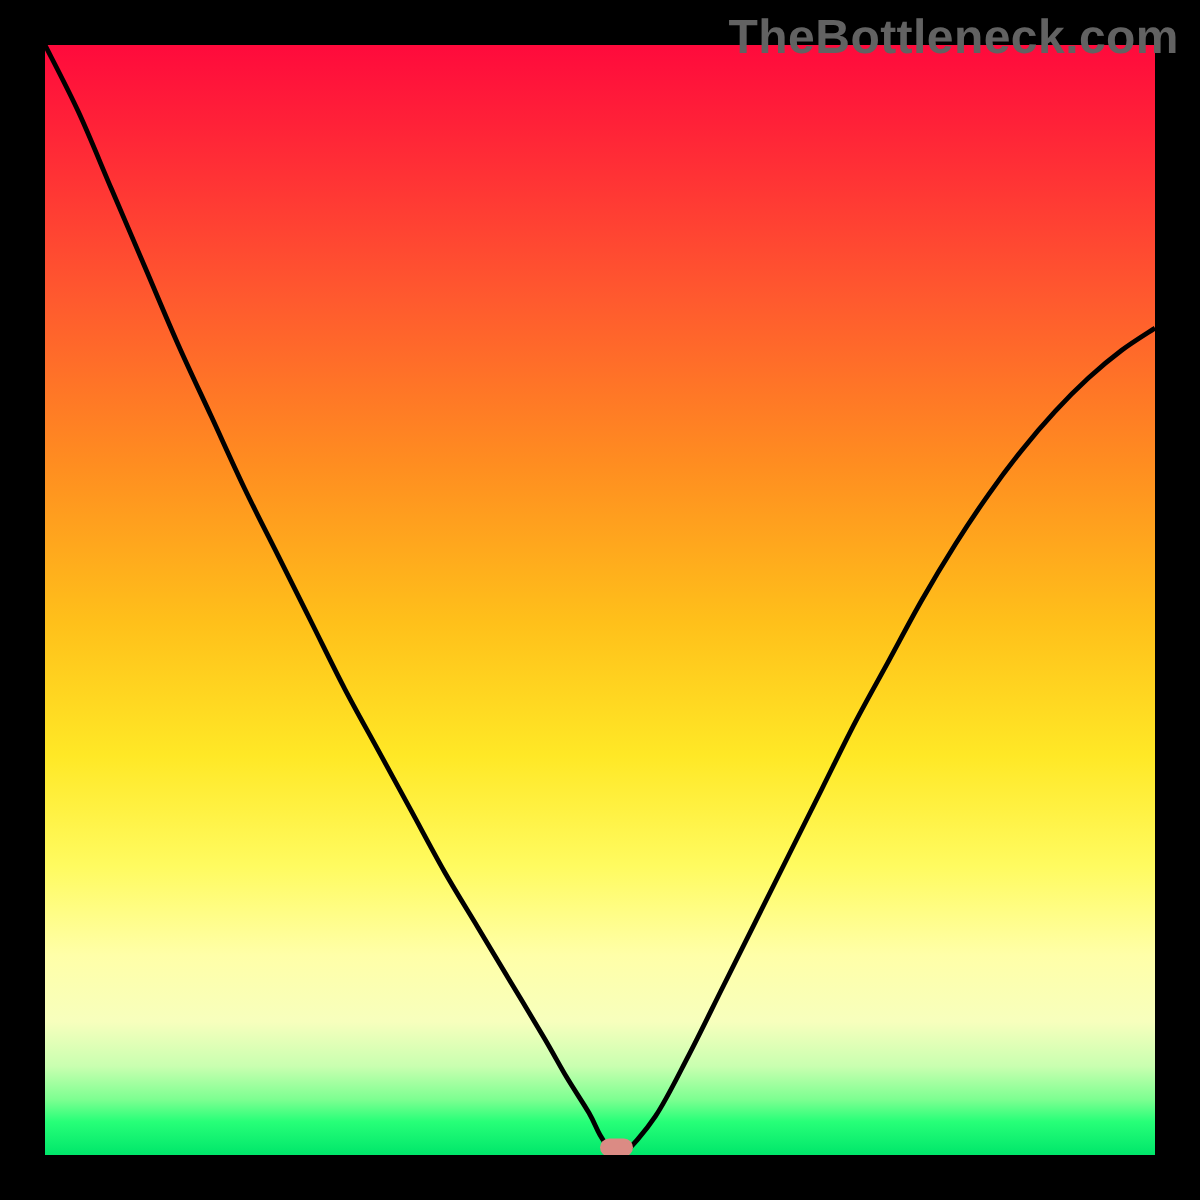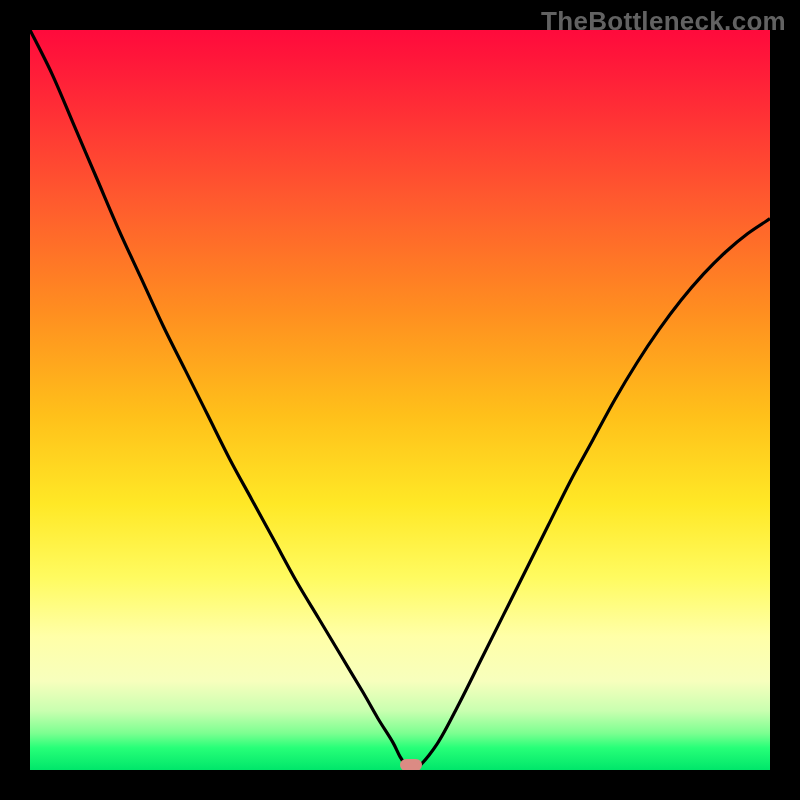--- a/index.html
+++ b/index.html
@@ -15,21 +15,21 @@
     position: relative;
     width: 800px;
     height: 800px;
     background: #000;
   }
   .watermark {
     position: absolute;
     top: 6px;
     right: 14px;
     color: #626262;
-    font-size: 26px;
+    font-size: 32px;
     font-weight: 600;
     letter-spacing: 0.3px;
     z-index: 10;
     user-select: none;
   }
   .plot-area {
     position: absolute;
     left: 30px;
     top: 30px;
     width: 740px;

